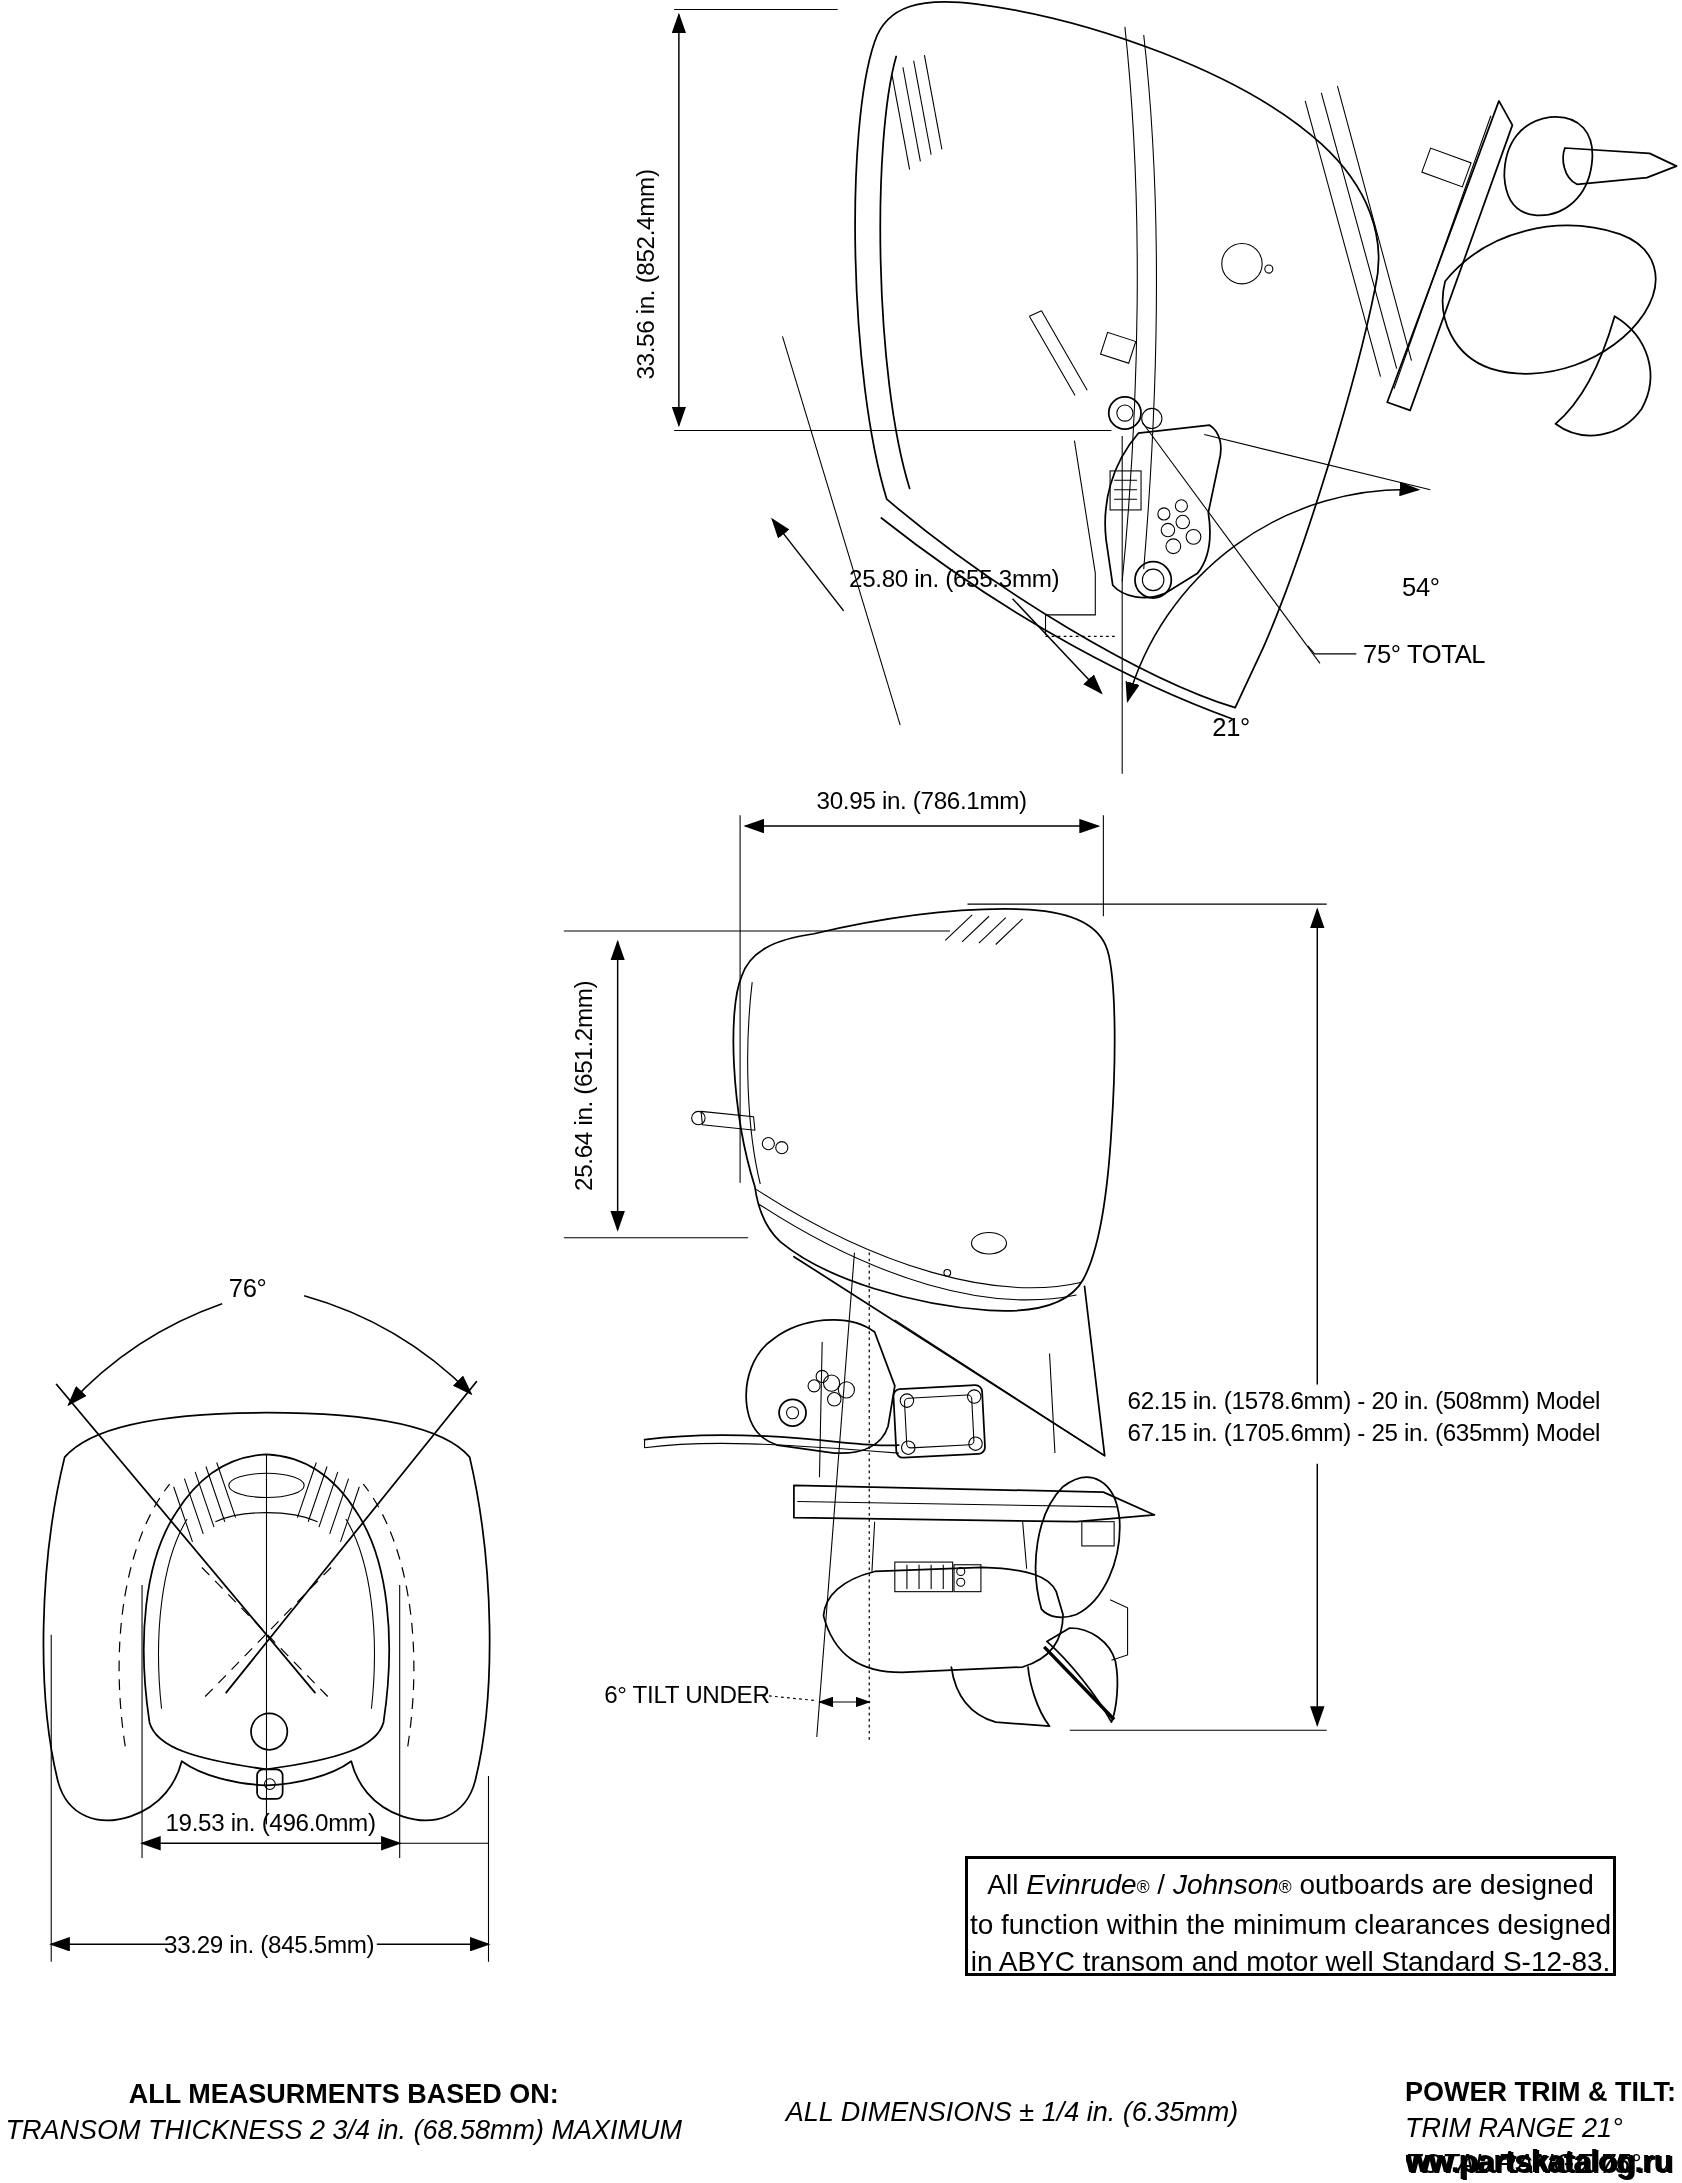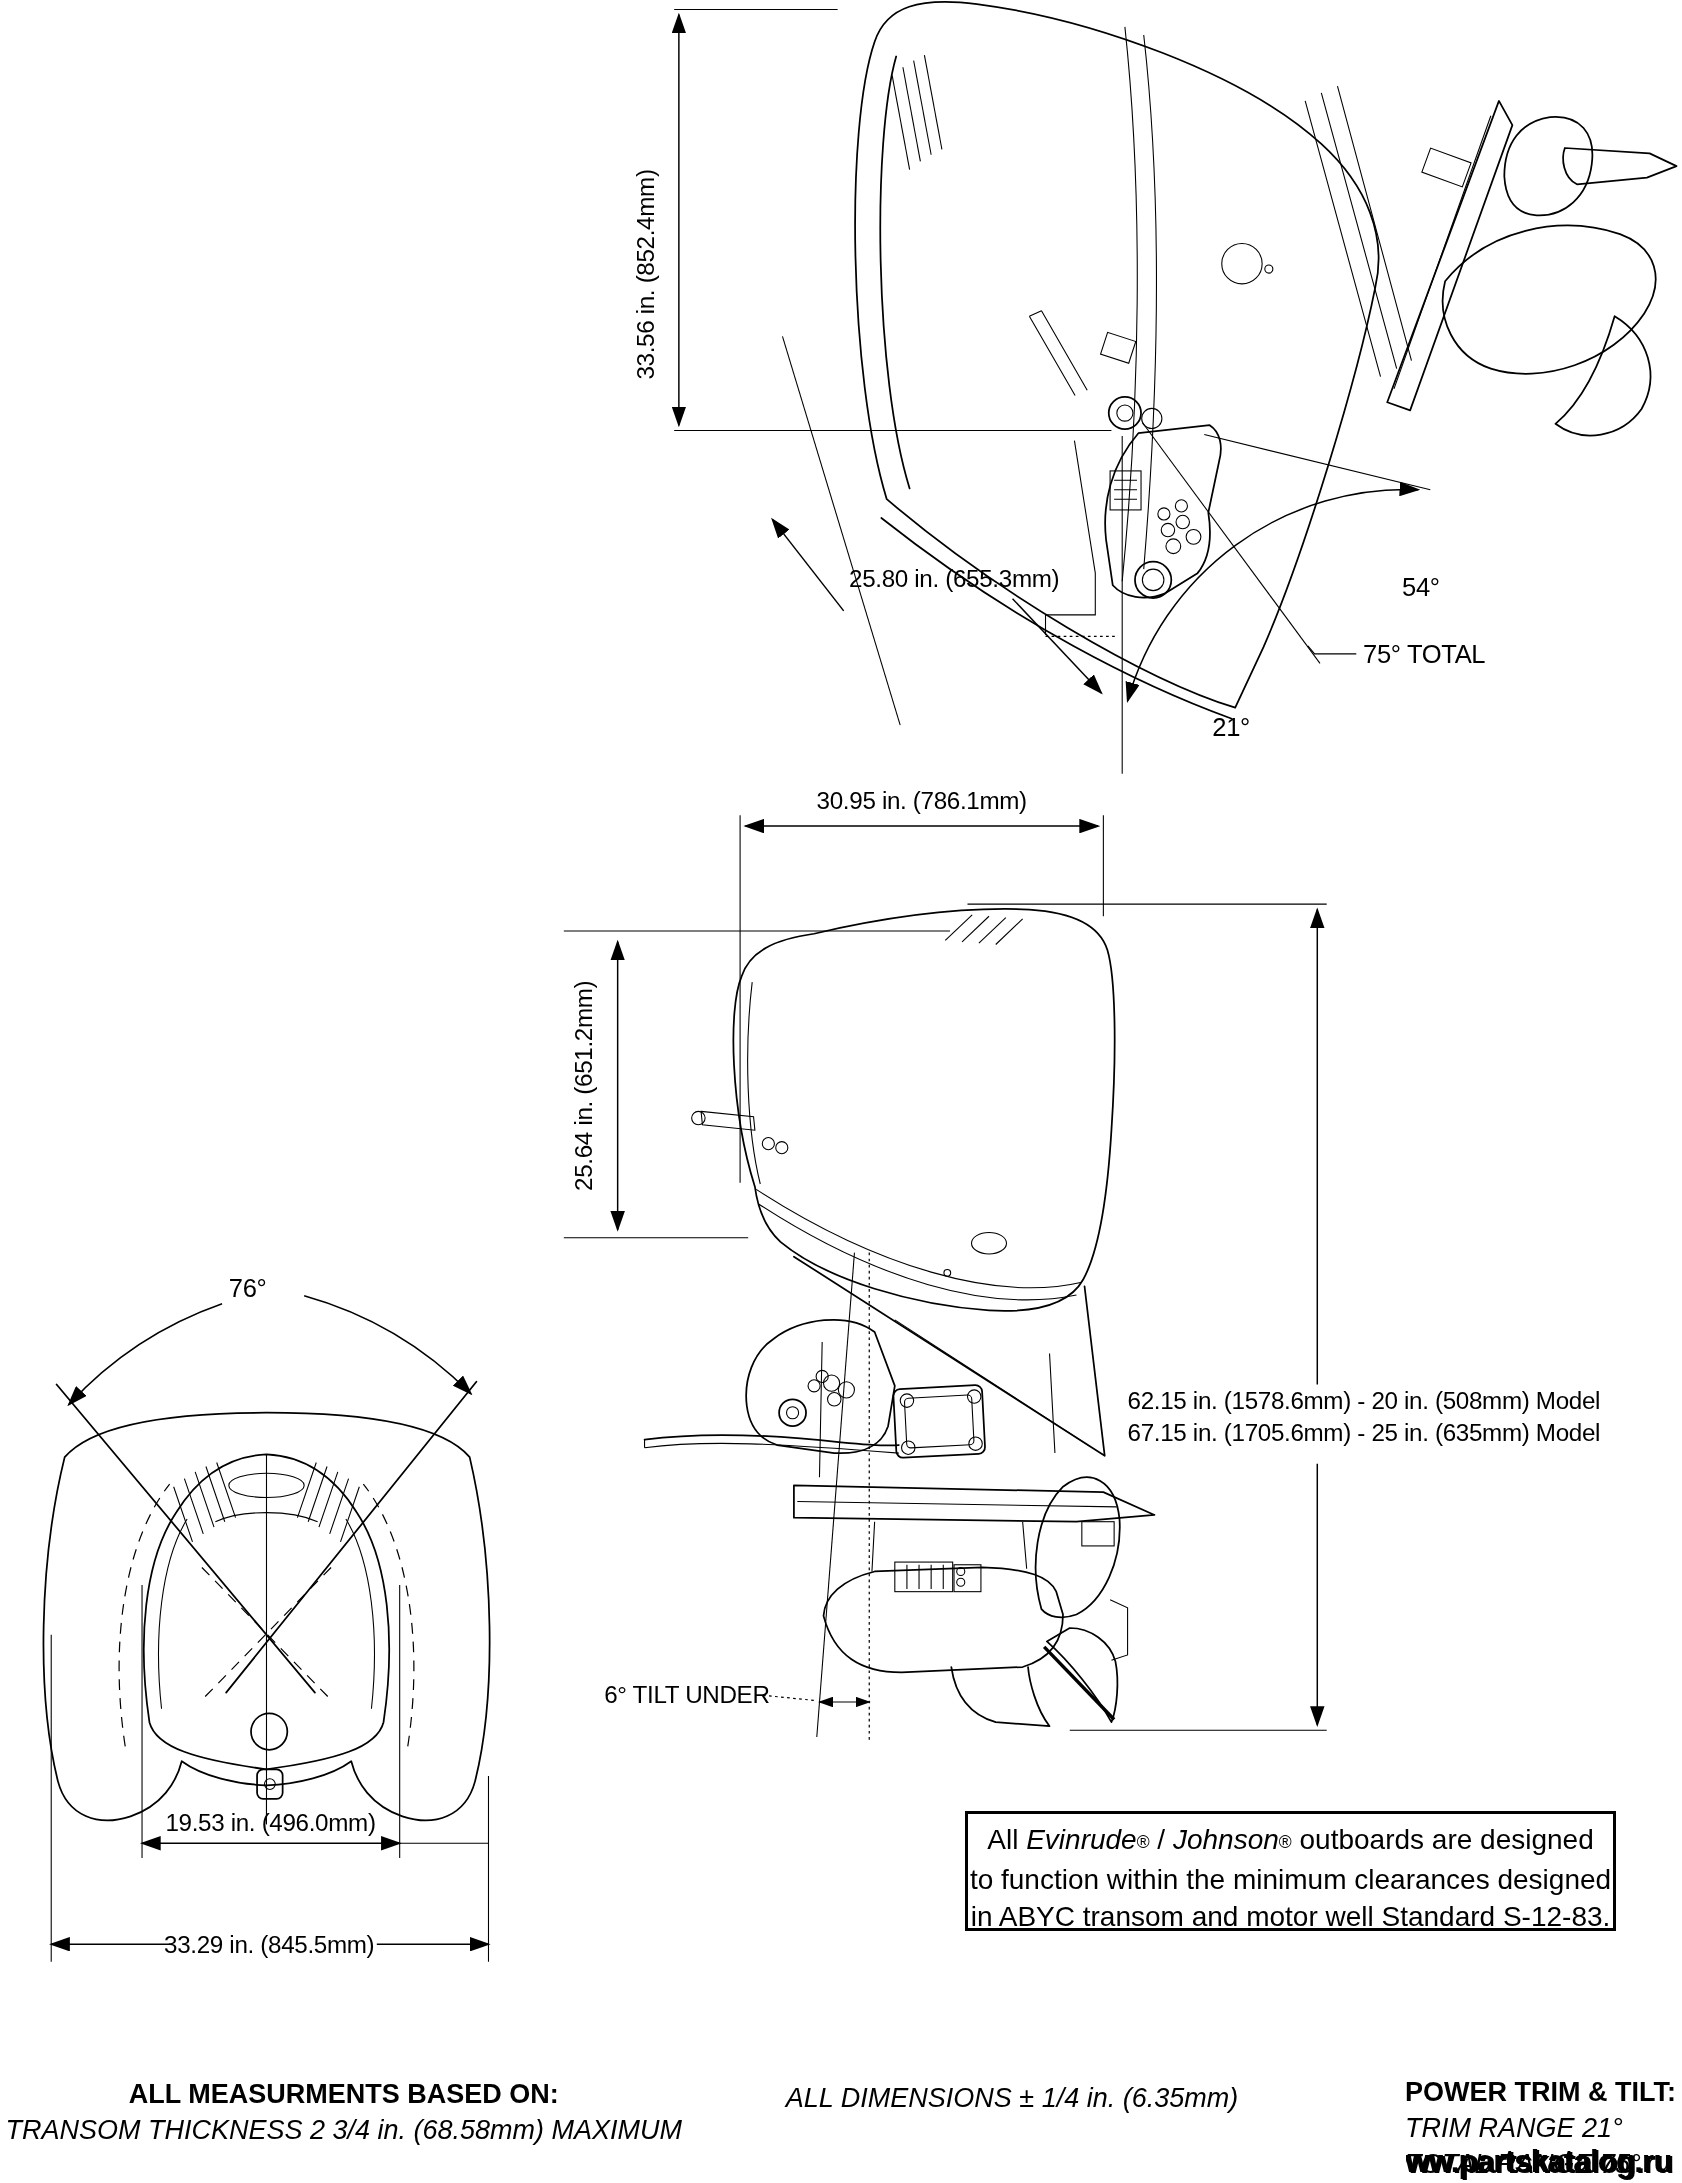--- a/index.html
+++ b/index.html
@@ -7,31 +7,31 @@
         font-family:"Liberation Sans",sans-serif;color:#000;}
   svg{position:absolute;left:0;top:0;}
   svg text{fill:#000;font-family:"Liberation Sans",sans-serif;letter-spacing:-0.5px;}
   .dim-t{font-size:36px;}
   .ang-t{font-size:38px;}
   .ln{stroke:#000;stroke-width:2.6;fill:none;stroke-linecap:round;stroke-linejoin:round;}
   .thin{stroke:#000;stroke-width:1.6;fill:none;}
   .dim{stroke:#000;stroke-width:2.2;fill:none;}
   .dash{stroke:#000;stroke-width:1.8;fill:none;stroke-dasharray:16 12;}
   .dot{stroke:#000;stroke-width:1.8;fill:none;stroke-dasharray:4 5;}
-  .note-box{position:absolute;left:965px;top:1811px;width:651px;height:120px;
+  .note-box{position:absolute;left:965px;top:1856px;width:651px;height:120px;
             border:3.4px solid #000;box-sizing:border-box;text-align:center;
             font-size:28px;line-height:37px;padding-top:6.7px;background:#fff;}
   .note-box i{font-style:italic;}
   .reg{font-size:17.5px;vertical-align:0.7px;}
   .foot{position:absolute;font-size:27px;line-height:36px;white-space:nowrap;}
   .foot .b{font-weight:bold;text-align:center;}
   .foot .i{font-style:italic;}
   #foot-left{left:5.4px;top:2076px;}
   #foot-mid{left:743px;top:2080px;width:538px;text-align:center;}
-  #foot-mid .i{display:block;}
+  #foot-mid .i{display:block;margin-top:14px;}
   #foot-right{left:1405px;top:2074px;}
   #wm{position:absolute;left:1406px;top:2138px;width:276px;height:43px;z-index:5;}
   #wm text{font-weight:bold;font-size:46px;letter-spacing:-1px;}
 </style>
 </head>
 <body>
 
 <div id="page">
 
 <svg width="1682" height="2183" viewBox="0 0 2500 3245">

